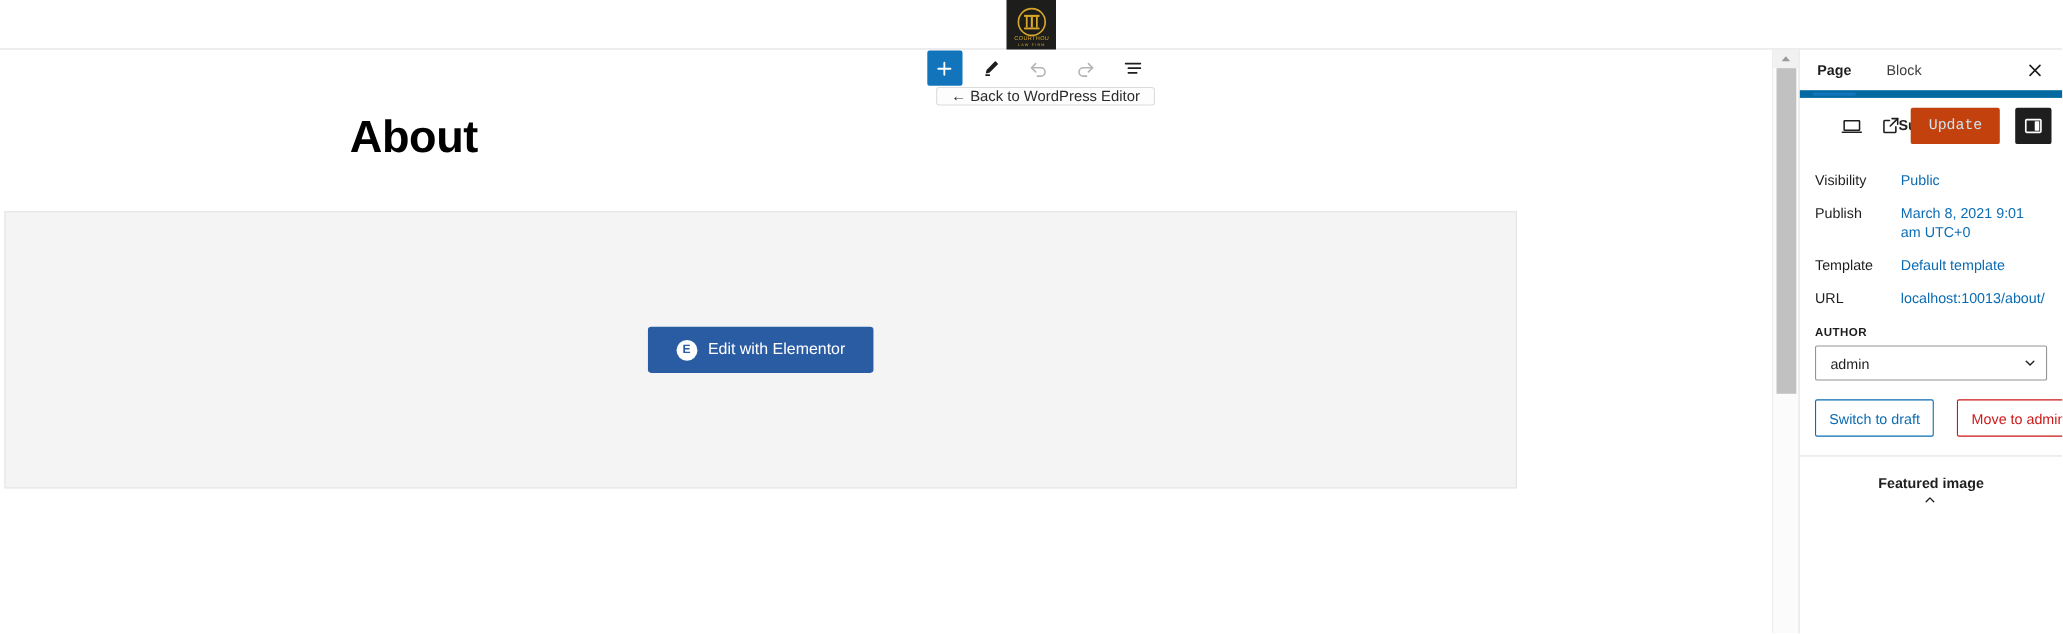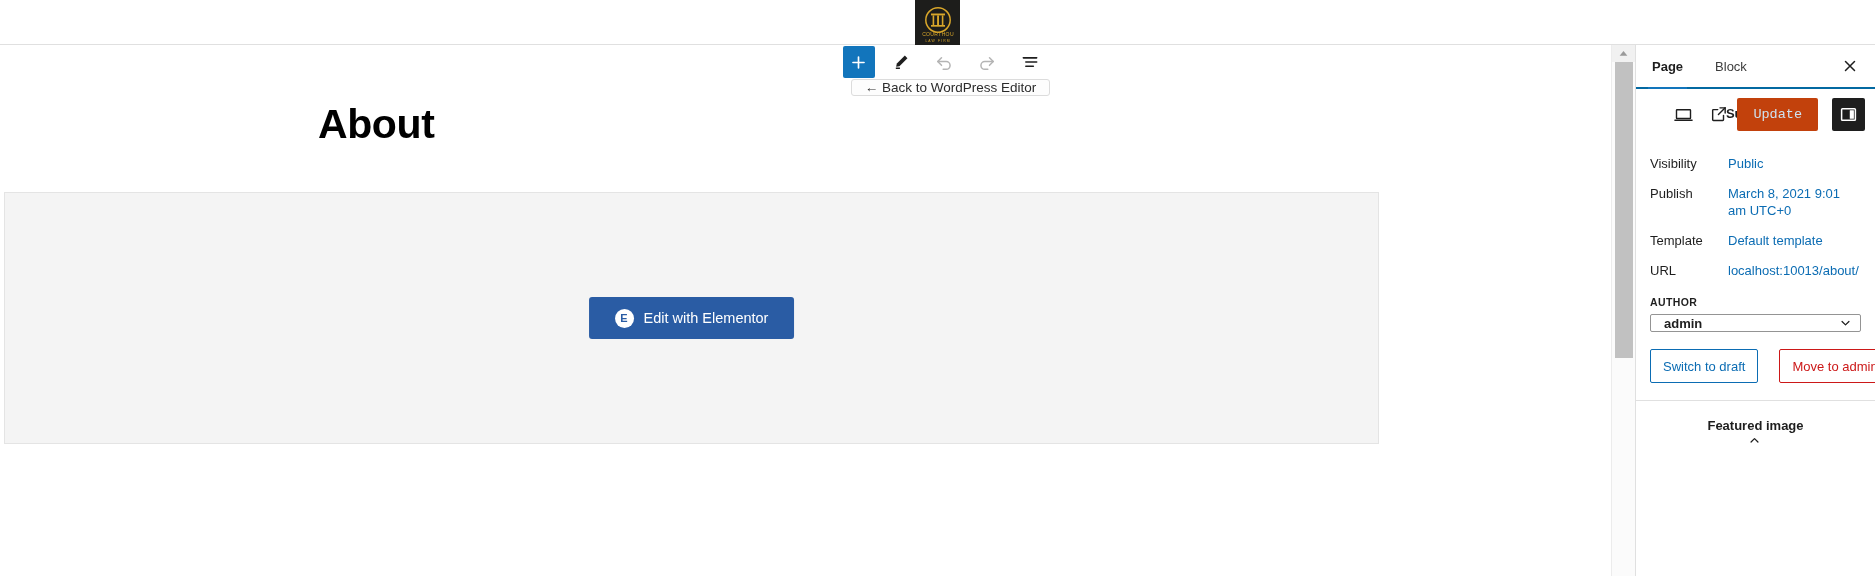--- a/index.html
+++ b/index.html
@@ -166,21 +166,21 @@
     width: 240px; flex: 0 0 240px;
     background: #fff;
     border-left: 1px solid #e0e0e0;
     position: relative;
     overflow: hidden;
     display: flex; flex-direction: column;
   }
   .sb-tabs {
     display: flex; align-items: center;
     height: 44px; min-height: 44px;
-    border-bottom: 2px solid #0369a1;
+    border-bottom: 7px solid #0369a1;
     position: relative;
     padding: 0 4px 0 0;
   }
   .sb-tab {
     height: 44px;
     padding: 0 16px;
     display: flex; align-items: center;
     font-size: 13px;
     color: #3c3c3c;
     background: none; border: none;
@@ -224,29 +224,28 @@
   .row .val.wrap { word-break: break-all; }
 
   .field { padding: 10px 14px 0 14px; }
   .field-label {
     font-size: 10.5px; font-weight: 700; letter-spacing: 0.4px;
     text-transform: uppercase; color: #1e1e1e;
     margin-bottom: 6px;
   }
   .select {
     position: relative;
-    height: 18px;
+    height: 32px;
     border: 1px solid #949494;
     border-radius: 2px;
     background: #fff;
     display: flex; align-items: center;
     padding: 0 26px 0 13px;
     font-size: 13px; color: #1e1e1e;
     cursor: pointer;
-    font-weight: bold;
   }
   .select .caret {
     position: absolute; right: 7px; top: 50%; transform: translateY(-50%);
     display: flex; color: #1e1e1e;
   }
 
   .actions {
     display: flex; gap: 21px;
     padding: 17px 14px 17px 14px;
   }

